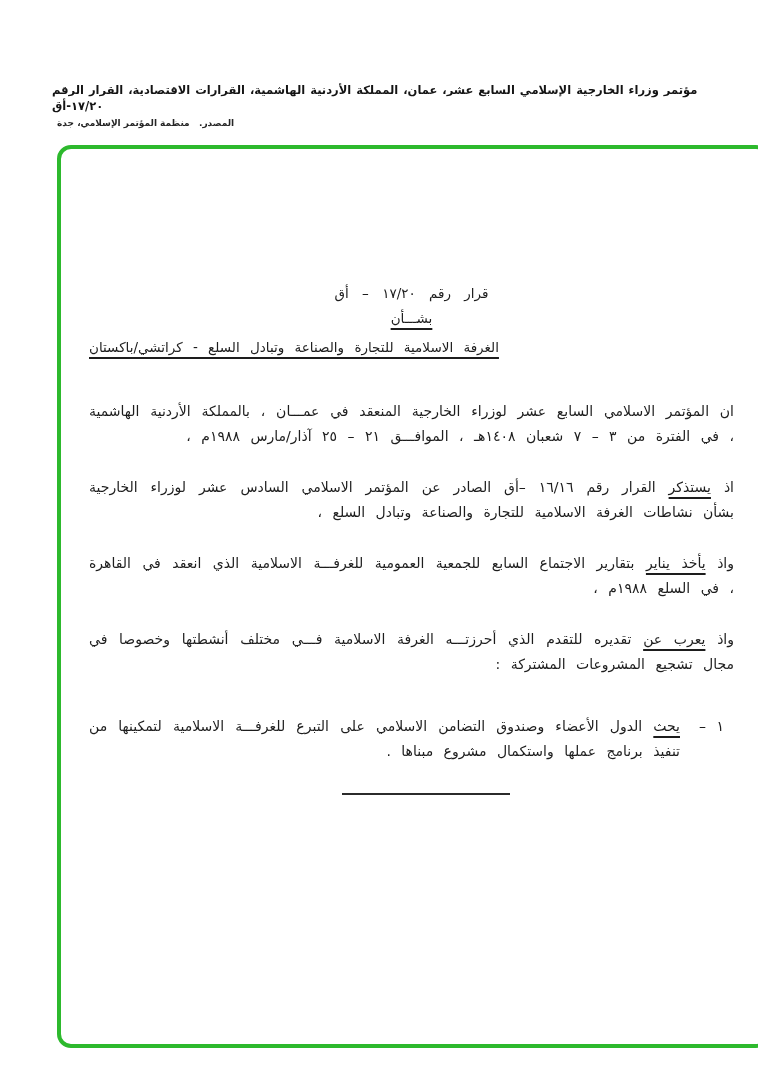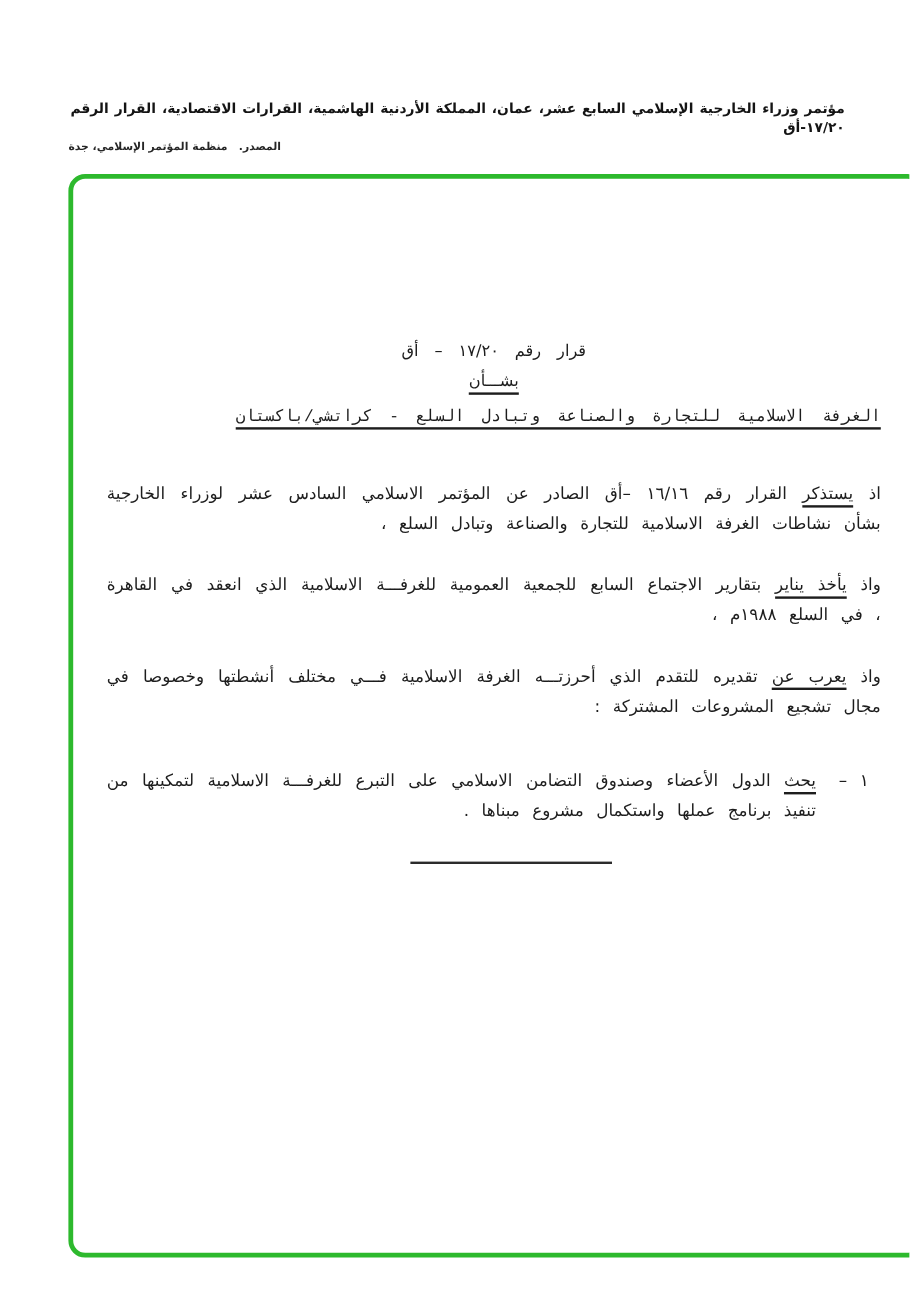--- a/index.html
+++ b/index.html
@@ -14,21 +14,21 @@
     overflow: hidden;
   }
 
   
   .header-citation {
     position: absolute;
     top: 82px;
     right: 54px;
     left: 52px;
     direction: rtl;
-    text-align: right;
+    text-align: left;
     font-size: 11.5px;
     font-weight: bold;
     color: #141414;
     line-height: 16px;
     word-spacing: 1px;
   }
   .header-source {
     position: absolute;
     top: 118px;
     left: 57px;
@@ -67,26 +67,25 @@
     margin-bottom: 9px;
     white-space: nowrap;
   }
   .doc-subtitle {
     text-align: center;
     font-size: 13.5px;
     letter-spacing: 1px;
     margin-bottom: 13px;
   }
   .doc-subject {
-    text-align: right;
+    text-align: left;
     font-size: 13.5px;
     word-spacing: 6px;
     letter-spacing: 0.4px;
     margin-bottom: 44px;
-    font-family: Liberation Mono, monospace;
   }
 
   .u {
     text-decoration: underline;
     text-decoration-thickness: 1.5px;
     text-underline-offset: 5px;
   }
 
   .para {
     text-align: justify;
@@ -132,20 +131,25 @@
       <div class="doc-title">قرار رقم ١٧/٢٠ – أق</div>
 
       <div class="doc-subtitle">
         <span class="u">بشـــأن</span>
       </div>
 
       <div class="doc-subject">
         <span class="u">الغرفة الاسلامية للتجارة والصناعة وتبادل السلع - كراتشي/باكستان</span>
       </div>
 
+      <p class="para">
+        <span>ان</span>
+        <span class="u"></span>
+        <span>المؤتمر الاسلامي السابع عشر لوزراء الخارجية المنعقد في عمـــان ، بالمملكة الأردنية الهاشمية ، في الفترة من ٣ – ٧ شعبان ١٤٠٨هـ ، الموافـــق ٢١ – ٢٥ آذار/مارس ١٩٨٨م ،</span>
+      </p>
 
       <p class="para">
         <span>اذ</span>
         <span class="u">يستذكر</span>
         <span>القرار رقم ١٦/١٦ –أق الصادر عن المؤتمر الاسلامي السادس عشر لوزراء الخارجية بشأن نشاطات الغرفة الاسلامية للتجارة والصناعة وتبادل السلع ،</span>
       </p>
 
       <p class="para">
         <span>واذ</span>
         <span class="u">يأخذ يناير</span>

